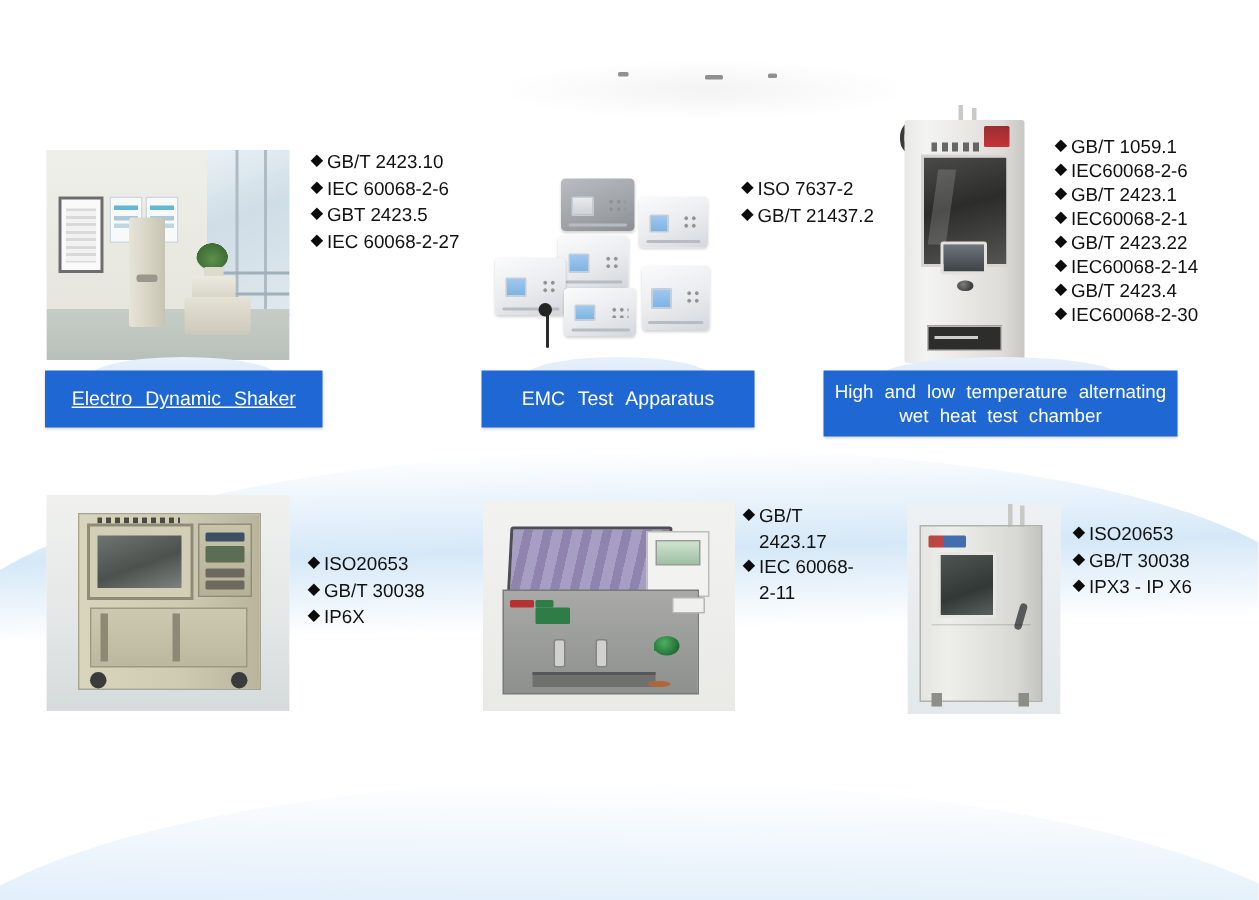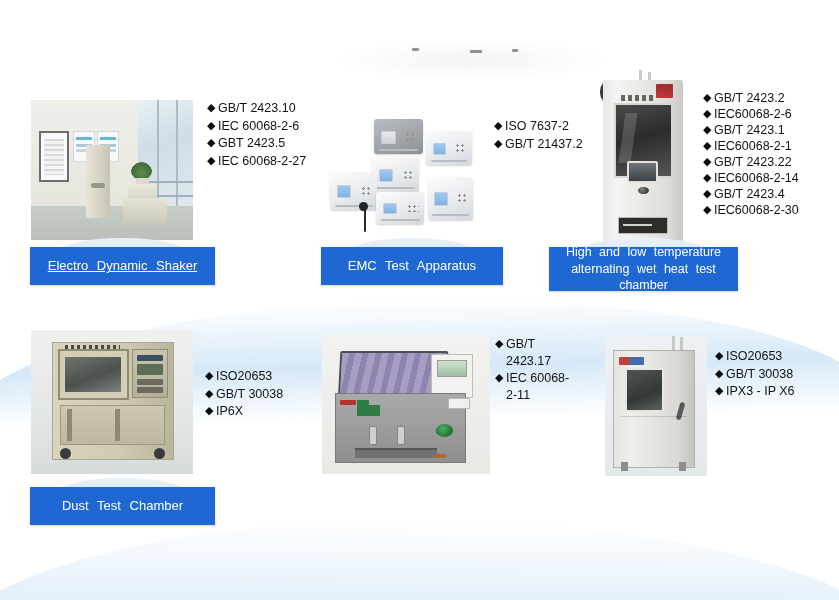--- a/index.html
+++ b/index.html
@@ -323,21 +323,21 @@
           <div class="tc-plate">
               <i></i>
             </div>
         </div>
       </div>
     </div>
 
     <div class="specs tight" style="left:163px;top:28px;width:130px;">
       <div class="spec">
         <span class="bullet">◆</span>
-        <span class="txt">GB/T 2423.2</span>
+        <span class="txt">GB/T 1059.1</span>
       </div>
       <div class="spec">
         <span class="bullet">◆</span>
         <span class="txt">IEC60068-2-6</span>
       </div>
       <div class="spec">
         <span class="bullet">◆</span>
         <span class="txt">GB/T 2423.1</span>
       </div>
       <div class="spec">
@@ -355,21 +355,21 @@
       <div class="spec">
         <span class="bullet">◆</span>
         <span class="txt">GB/T 2423.4</span>
       </div>
       <div class="spec">
         <span class="bullet">◆</span>
         <span class="txt">IEC60068-2-30</span>
       </div>
     </div>
 
-    <div class="capwrap" style="left:9px;top:185px;width:189px;">
+    <div class="capwrap" style="left:9px;top:185px;width:236px;">
       <div class="captab"></div>
       <div class="caption two-line" style="height:44px;">High  and  low  temperature  alternating  wet  heat  test  chamber</div>
     </div>
   </div>
 
   <div class="cell" style="left:22px;top:326px;width:195px;height:205px;">
 
     <div class="photo" style="left:9px;top:4px;width:162px;height:144px;">
       <div class="ph">
         <div class="dc-room"></div>
@@ -402,24 +402,20 @@
       <div class="spec">
         <span class="bullet">◆</span>
         <span class="txt">GB/T 30038</span>
       </div>
       <div class="spec">
         <span class="bullet">◆</span>
         <span class="txt">IP6X</span>
       </div>
     </div>
 
-    <div class="capwrap" style="left:8px;top:161px;width:185px;">
-      <div class="captab"></div>
-      <div class="caption" style="height:38px;">Dust  Test  Chamber</div>
-    </div>
   </div>
 
   <div class="cell" style="left:312px;top:326px;width:195px;height:205px;">
 
     <div class="photo" style="left:10px;top:8px;width:168px;height:140px;">
       <div class="ph">
         <div class="sm-bg"></div>
         <div class="sm-lid"></div>
         <div class="sm-lidedge"></div>
         <div class="sm-panel">

